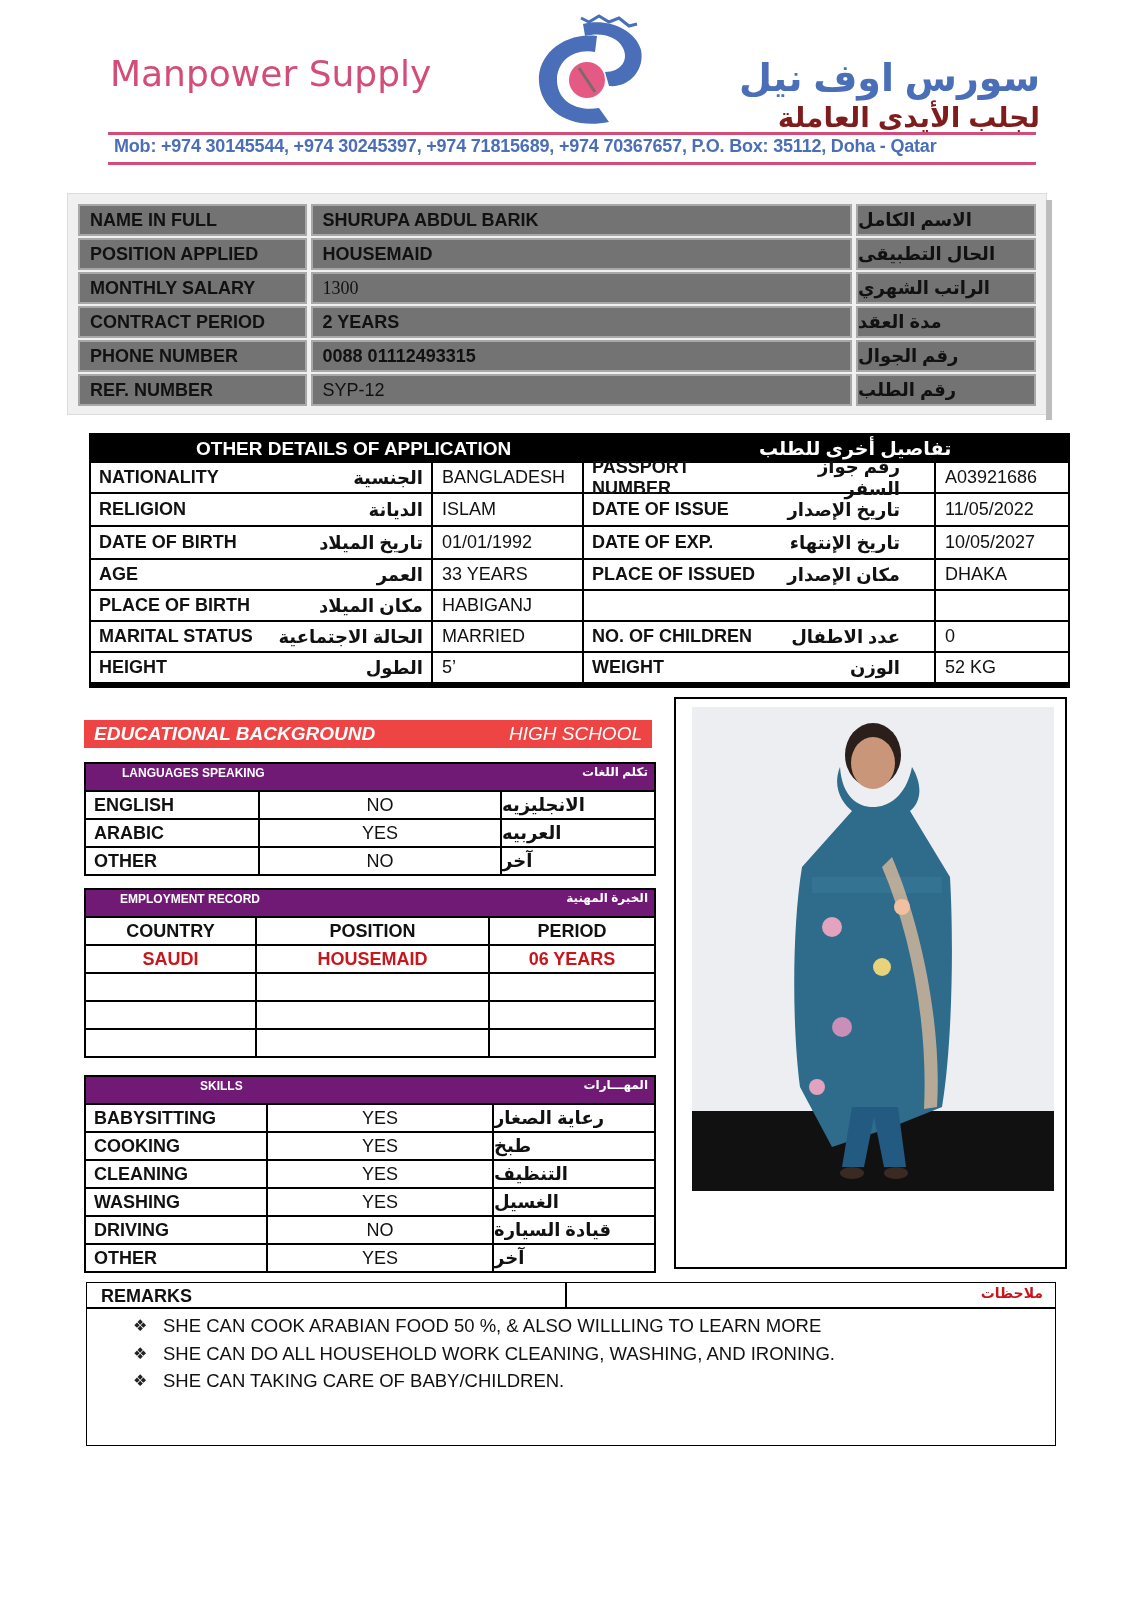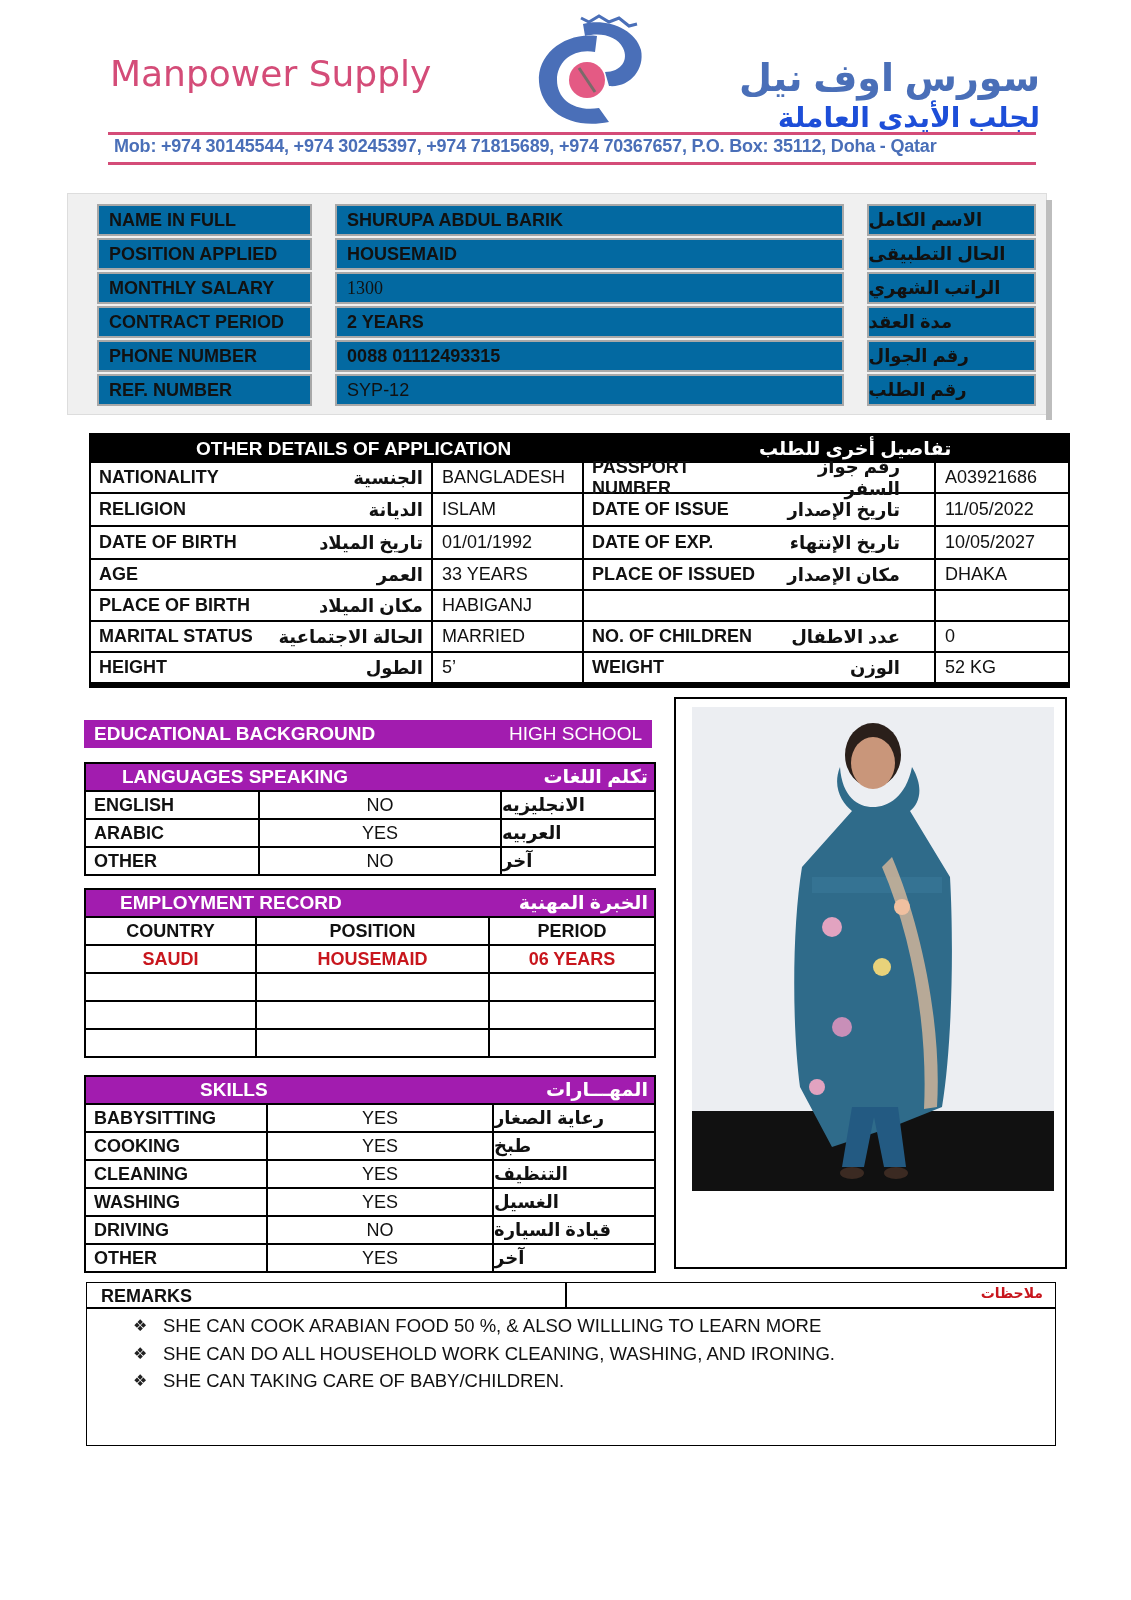--- a/index.html
+++ b/index.html
@@ -7,30 +7,30 @@
   body { position: relative; font-family: "Liberation Sans", "DejaVu Sans", sans-serif; color: #111; }
 
   
   .header { position: absolute; left: 100px; top: 8px; width: 960px; height: 160px; }
   .brand-en { position: absolute; left: 10px; top: 46px; }
   .brand-en .l1 { font-family: "DejaVu Sans", sans-serif; font-size: 37px; font-weight: bold; color: #4a6fb8; letter-spacing: 1px; line-height: 40px; }
   .brand-en .l2 { font-family: "DejaVu Sans", sans-serif; font-size: 36px; color: #d44c78; line-height: 40px; }
   .logo { position: absolute; left: 425px; top: 6px; width: 130px; height: 118px; }
   .brand-ar { position: absolute; right: 20px; top: 48px; text-align: right; direction: rtl; }
   .brand-ar .l1 { font-size: 38px; font-weight: bold; color: #4a6fb8; line-height: 44px; margin-left: 29px; }
-  .brand-ar .l2 { font-size: 28px; font-weight: bold; color: #1d4ed8; line-height: 36px; }
+  .brand-ar .l2 { font-size: 28px; font-weight: bold; color: #7f1d1d; line-height: 36px; }
   .contact-rule-top { position: absolute; left: 8px; top: 124px; width: 928px; height: 3px; background: #d44c78; }
   .contact { position: absolute; left: 14px; top: 128px; font-size: 18px; font-weight: bold; color: #4a6fb8; white-space: nowrap; letter-spacing: -0.2px; }
   .contact-rule-bot { position: absolute; left: 8px; top: 154px; width: 928px; height: 3px; background: #d44c78; }
 
   
   .top-info { position: absolute; left: 67px; top: 193px; width: 980px; height: 222px; background: #f0f0f0; border: 1px solid #ddd; padding: 10px 10px 8px 10px; }
   .top-info .shadow { position: absolute; right: -6px; top: 6px; width: 6px; height: 100%; background: #bdbdbd; }
   .ti-row { display: flex; height: 34px; margin-bottom: 0; }
-  .ti-cell { background: #0369a1; border: 2px solid #a8a8a8; height: 32px; display: flex; align-items: center; font-size: 18px; font-weight: bold; margin-left: 19px; }
+  .ti-cell { background: #737373; border: 2px solid #a8a8a8; height: 32px; display: flex; align-items: center; font-size: 18px; font-weight: bold; }
   .ti-c1 { width: 230px; padding-left: 10px; margin-right: 4px; }
   .ti-c2 { width: 545px; padding-left: 10px; margin-right: 4px; }
   .ti-c3 { width: 181px; padding-right: 10px; justify-content: flex-end; direction: rtl; font-weight: bold; }
   .ti-c2.serif { font-family: "Liberation Serif", serif; font-weight: normal; font-size: 18px; }
   .ti-c2.light { font-weight: normal; }
 
   
   .other { position: absolute; left: 89px; top: 433px; width: 981px; border: 2px solid #000; border-bottom-width: 6px; }
   .other-head { height: 26px; background: #000; color: #fff; position: relative; font-size: 19px; font-weight: bold; }
   .other-head .en { position: absolute; left: 105px; top: 3px; }
@@ -39,26 +39,26 @@
   .o-row:nth-child(3), .o-row:nth-child(4) { height: 33px; }
   .o-cell { display: flex; align-items: center; font-size: 18px; }
   .o-lab { width: 342px; padding: 0 8px; justify-content: space-between; font-weight: bold; border-right: 2px solid #000; }
   .o-lab .ar { direction: rtl; font-weight: bold; }
   .o-val { width: 151px; padding-left: 9px; border-right: 2px solid #000; }
   .o-lab2 { width: 352px; padding: 0 8px; justify-content: space-between; font-weight: bold; border-right: 2px solid #000; }
   .o-lab2 .ar { direction: rtl; margin-right: 26px; }
   .o-val2 { flex: 1; padding-left: 9px; }
 
   
-  .edu { position: absolute; left: 84px; top: 720px; width: 568px; height: 28px; background: #a21caf; color: #fff; display: flex; justify-content: space-between; align-items: center; padding: 0 10px; font-size: 19px; }
+  .edu { position: absolute; left: 84px; top: 720px; width: 568px; height: 28px; background: #ef4444; color: #fff; display: flex; justify-content: space-between; align-items: center; padding: 0 10px; font-size: 19px; font-style: italic; }
   .edu .lab { font-weight: bold; }
 
   
   .tbl { position: absolute; left: 84px; width: 572px; border: 2px solid #000; }
-  .tbl-head { height: 26px; background: #a21caf; color: #fff; position: relative; font-size: 19px; font-weight: bold; }
+  .tbl-head { height: 26px; background: #701a75; color: #fff; position: relative; font-size: 12px; font-weight: bold; }
   .tbl-head .en { position: absolute; top: 2px; }
   .tbl-head .ar { position: absolute; right: 6px; top: 1px; direction: rtl; }
   .t-row { display: flex; height: 28px; border-top: 2px solid #000; }
   .t-c1 { width: 174px; border-right: 2px solid #000; padding-left: 8px; display: flex; align-items: center; font-weight: bold; font-size: 18px; }
   .t-c2 { width: 242px; border-right: 2px solid #000; display: flex; align-items: center; justify-content: center; font-size: 18px; }
   .t-c3 { flex: 1; display: flex; align-items: center; justify-content: flex-end; padding-right: 6px; direction: rtl; font-weight: bold; font-size: 18px; }
 
   .lang { top: 762px; }
   .lang .tbl-head .en { left: 36px; }
 

